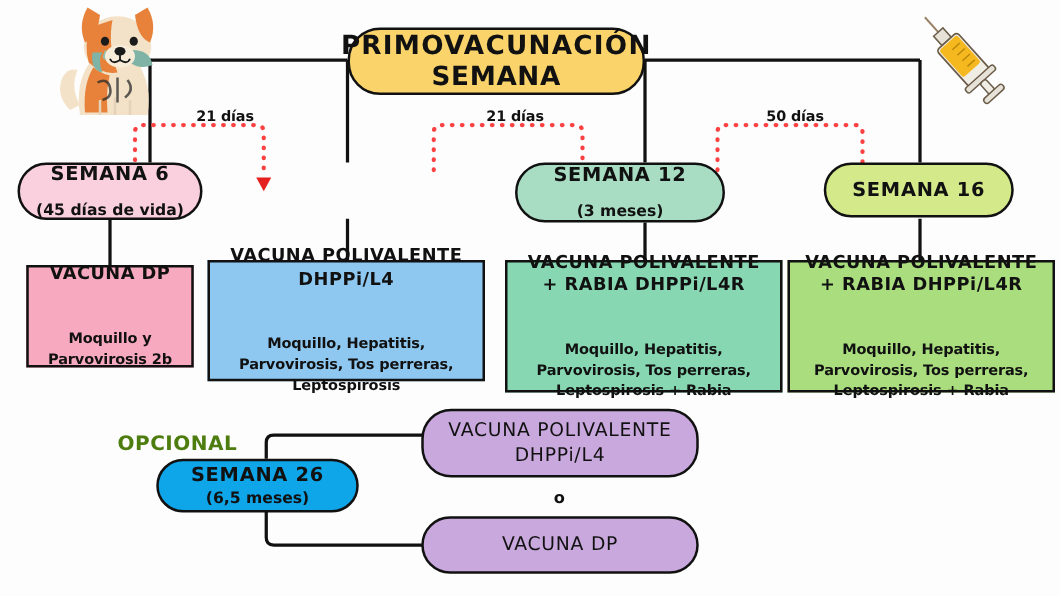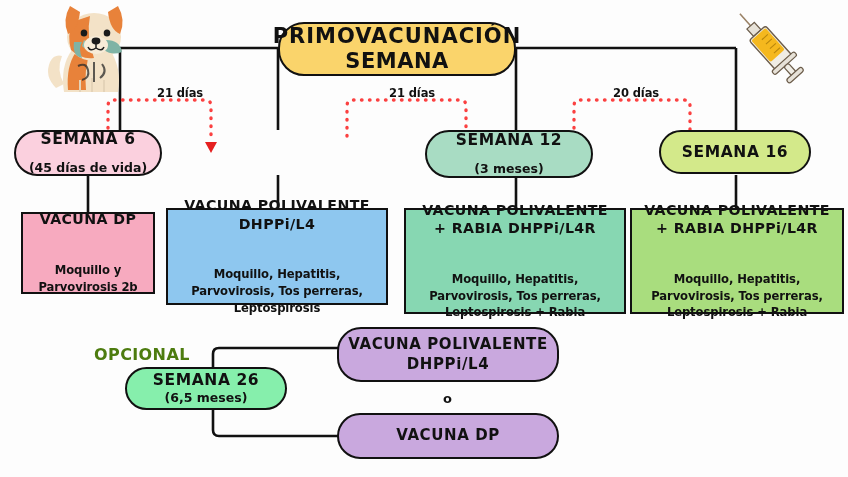--- a/index.html
+++ b/index.html
@@ -62,32 +62,32 @@
   .vax .head { line-height: 1.3; }
   .vax .desc {
     font-size: 11.6px;
     letter-spacing: -0.1px;
     font-weight: 700;
     line-height: 1.45;
     margin-top: 7px;
   }
   .opt-node {
     border-radius: 24px;
-    background: #86efac;
+    background: #0ea5e9;
     font-size: 15.5px;
     letter-spacing: 0.6px;
     font-weight: 600;
   }
   .opt-node .sub { font-size: 12.5px; letter-spacing: 0; font-weight: 700; margin-top: 1px; }
   .opt-vax {
     border-radius: 24px;
     background: #c9a8de;
     font-size: 15px;
     letter-spacing: 0.6px;
-    font-weight: 700;
+    font-weight: 400;
     line-height: 1.3;
   }
   .days-label {
     position: absolute;
     font-size: 11.5px;
     font-weight: 700;
     color: #111111;
     letter-spacing: -0.1px;
     white-space: nowrap;
   }
@@ -195,29 +195,29 @@
     </svg>
   </div>
 
   <div class="node title-node" style="left:278px; top:22px; width:238px; height:54px;">
     <div class="l1">PRIMOVACUNACIÓN</div>
     <div class="l2">SEMANA</div>
   </div>
 
   <div class="days-label" style="left:157px; top:86px;">21 días</div>
   <div class="days-label" style="left:389px; top:86px;">21 días</div>
-  <div class="days-label" style="left:613px; top:86px;">20 días</div>
+  <div class="days-label" style="left:613px; top:86px;">50 días</div>
 
   <div class="node week" style="left:14px; top:130px; width:148px; height:46px; background:#fbd0de;">
     <div>SEMANA 6</div>
     <div class="sub">(45 días de vida)</div>
   </div>
 
 
-  <div class="node week" style="left:425px; top:130px; width:168px; height:48px; background:#a8dcc3;">
+  <div class="node week" style="left:412px; top:130px; width:168px; height:48px; background:#a8dcc3;">
     <div>SEMANA 12</div>
     <div class="sub">(3 meses)</div>
   </div>
 
   <div class="node week" style="left:659px; top:130px; width:152px; height:44px; background:#d3e98a;">
     <div>SEMANA 16</div>
   </div>
 
   <div class="node vax" style="left:21px; top:212px; width:134px; height:82px; background:#f7aabf;">
     <div class="head">VACUNA DP</div>

